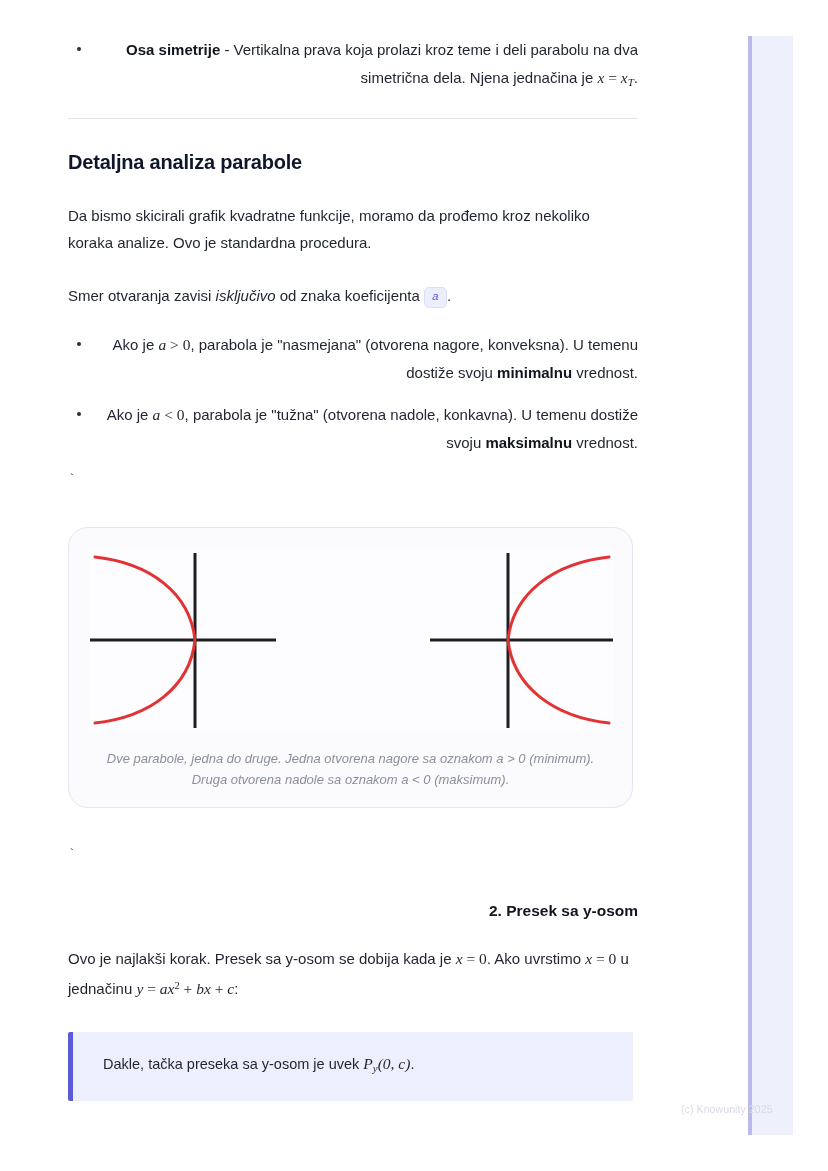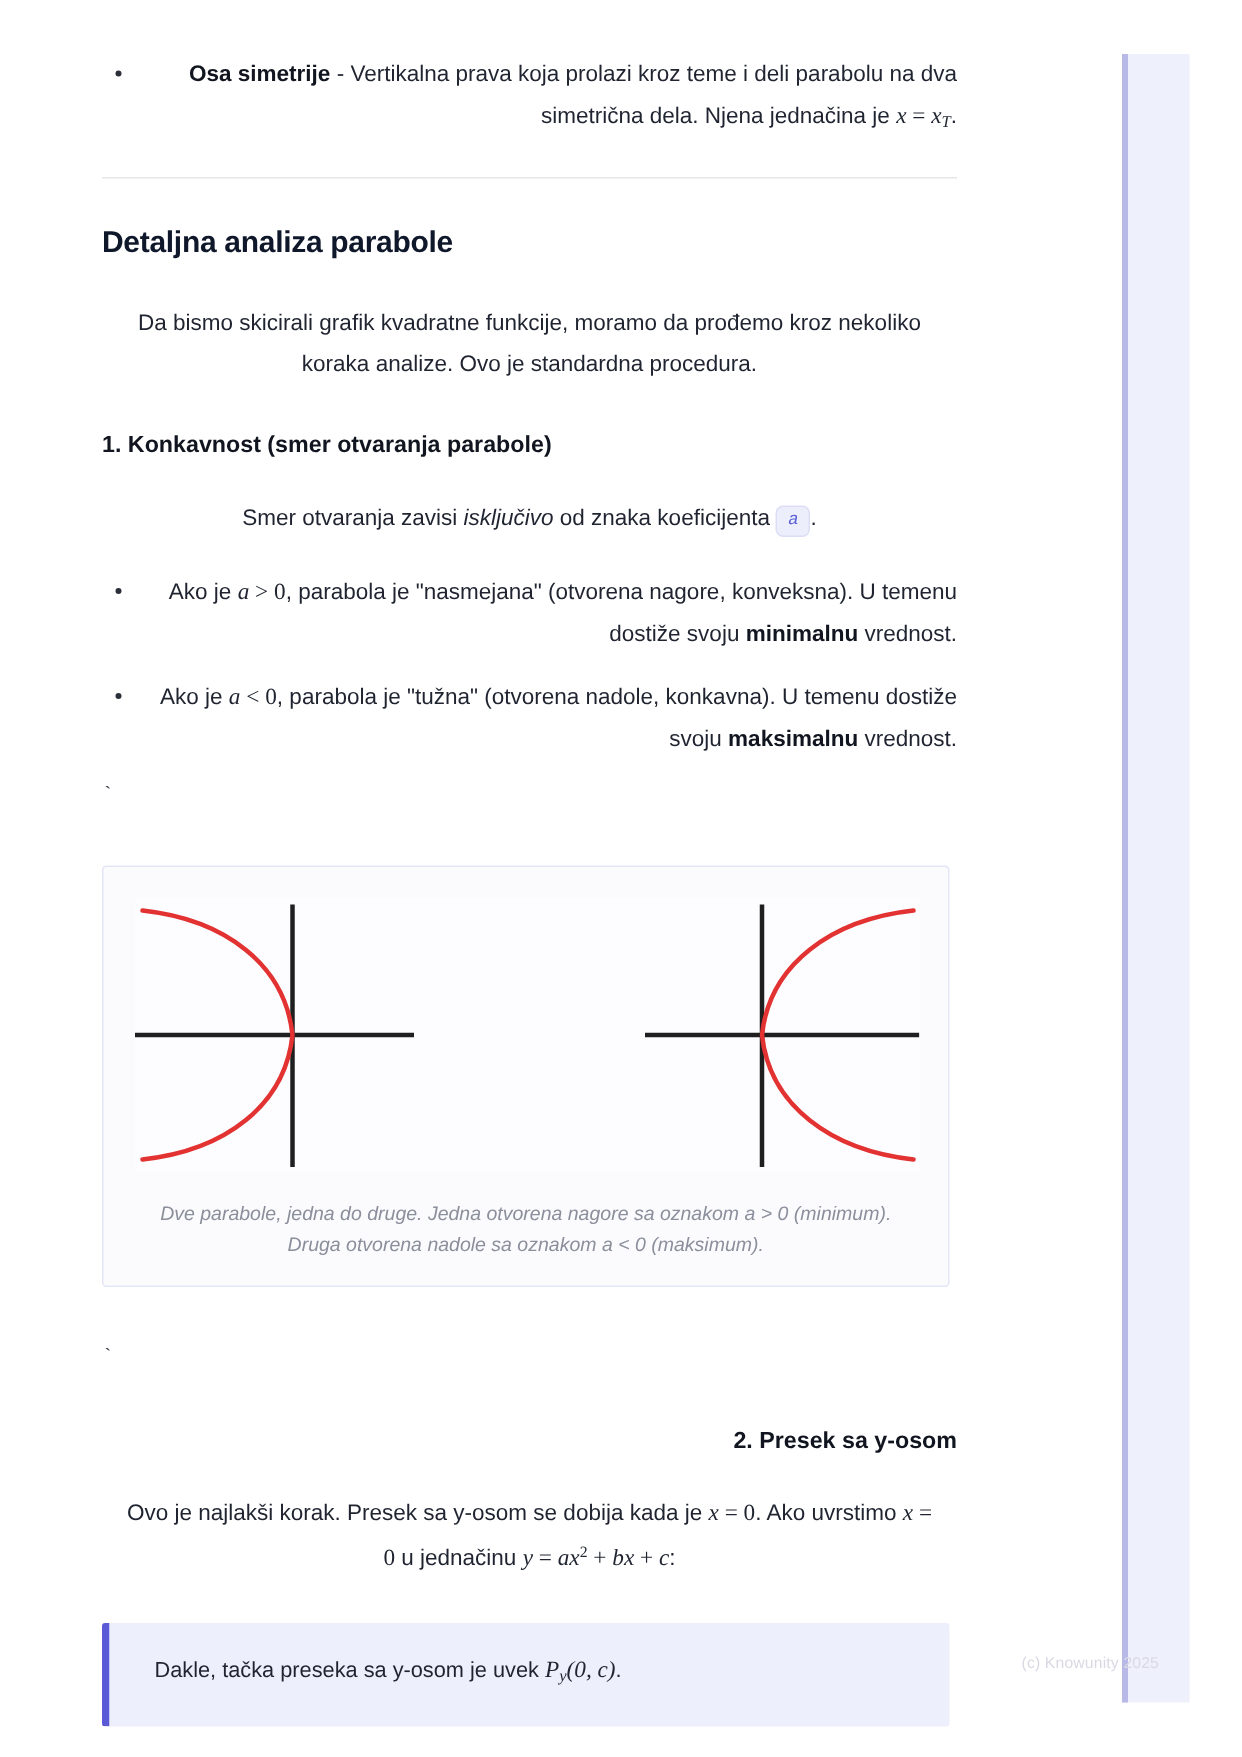--- a/index.html
+++ b/index.html
@@ -91,22 +91,21 @@
     font-weight: 700;
     color: #0f172a;
     margin: 0;
     letter-spacing: -.2px;
   }
 
   p.para {
     font-size: 15px;
     line-height: 27px;
     color: #1f2430;
-    margin: 12px;
-    text-align: center;
+    margin: 0;
   }
 
   h3.step-title {
     font-size: 15.5px;
     font-weight: 700;
     color: #11151f;
     margin: 0;
   }
 
   code.inline-code {
@@ -129,21 +128,21 @@
     color: #3a3f4b;
     font-family: "Liberation Mono", monospace;
     line-height: 10px;
     height: 12px;
   }
 
   
   .figure-card {
     width: 565px;
     border: 1px solid #e4e5f5;
-    border-radius: 3px;
+    border-radius: 20px;
     background: #fbfbfe;
     padding: 21px 21px 17px 21px;
   }
   .plot {
     position: relative;
     width: 523px;
     height: 182px;
     background: #fdfdff;
     overflow: hidden;
   }
@@ -194,21 +193,20 @@
         <b>Osa simetrije</b><span> - </span><span>Vertikalna prava koja prolazi kroz teme i deli parabolu na dva simetrična dela. Njena jednačina je </span><span class="m"><span>x</span><span class="mu"> = </span><span>x</span><sub>T</sub></span><span>.</span>
       </li>
     </ul>
 
     <div class="divider" style="margin-top:22px;"></div>
 
     <h2 class="section-title" style="margin-top:32px;">Detaljna analiza parabole</h2>
 
     <p class="para" style="margin-top:28px;">Da bismo skicirali grafik kvadratne funkcije, moramo da prođemo kroz nekoliko koraka analize. Ovo je standardna procedura.</p>
 
-    <h3 class="step-title" style="margin-top:32px;">1. Konkavnost (smer otvaranja parabole)</h3>
 
     <p class="para" style="margin-top:26px;"><span>Smer otvaranja zavisi </span><i>isključivo</i><span> od znaka koeficijenta </span><code class="inline-code">a</code><span>.</span></p>
 
     <ul class="bullets" style="margin-top:22px;">
       <li>
         <span>Ako je </span><span class="m"><span>a</span><span class="mu"> &gt; 0</span></span><span>, parabola je "nasmejana" (otvorena nagore, konveksna). U temenu dostiže svoju </span><b>minimalnu</b><span> vrednost.</span>
       </li>
       <li>
         <span>Ako je </span><span class="m"><span>a</span><span class="mu"> &lt; 0</span></span><span>, parabola je "tužna" (otvorena nadole, konkavna). U temenu dostiže svoju </span><b>maksimalnu</b><span> vrednost.</span>
       </li>

